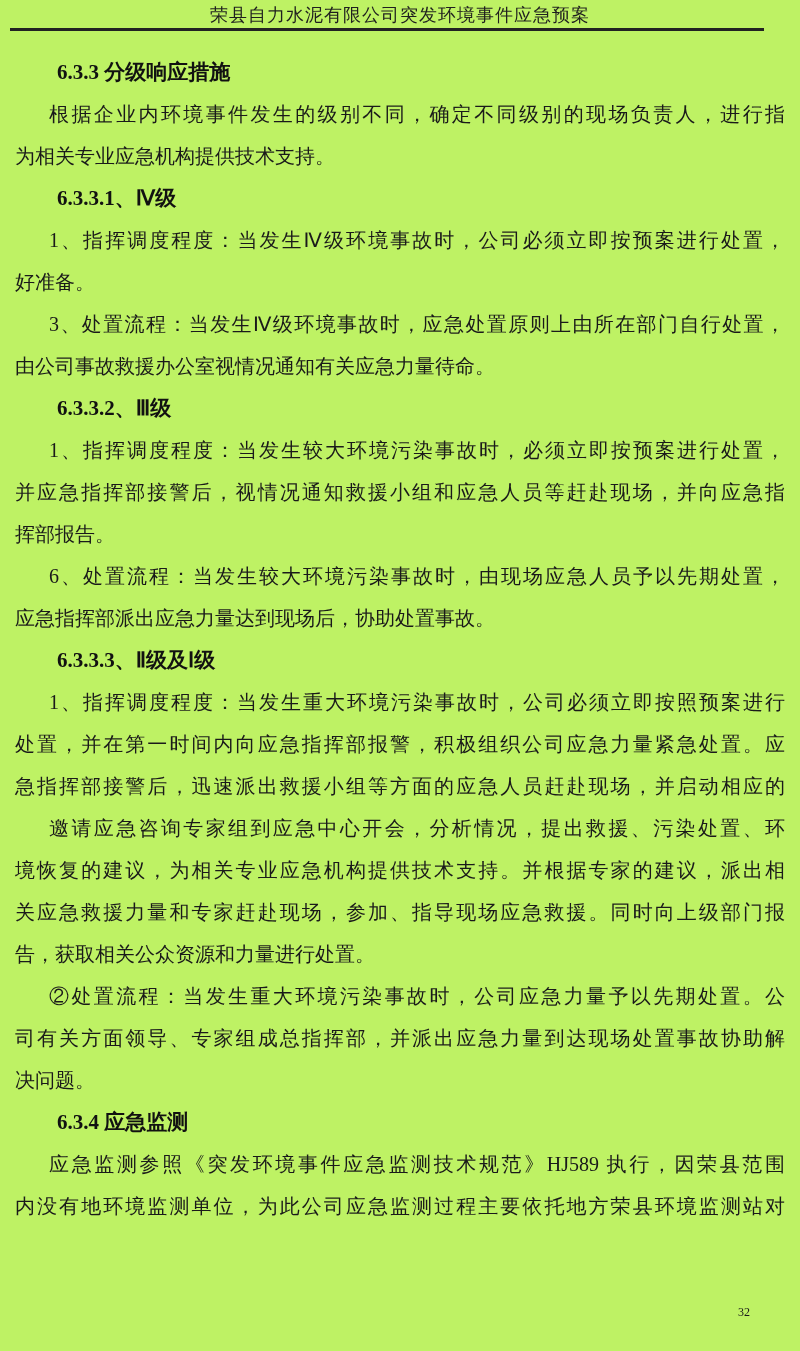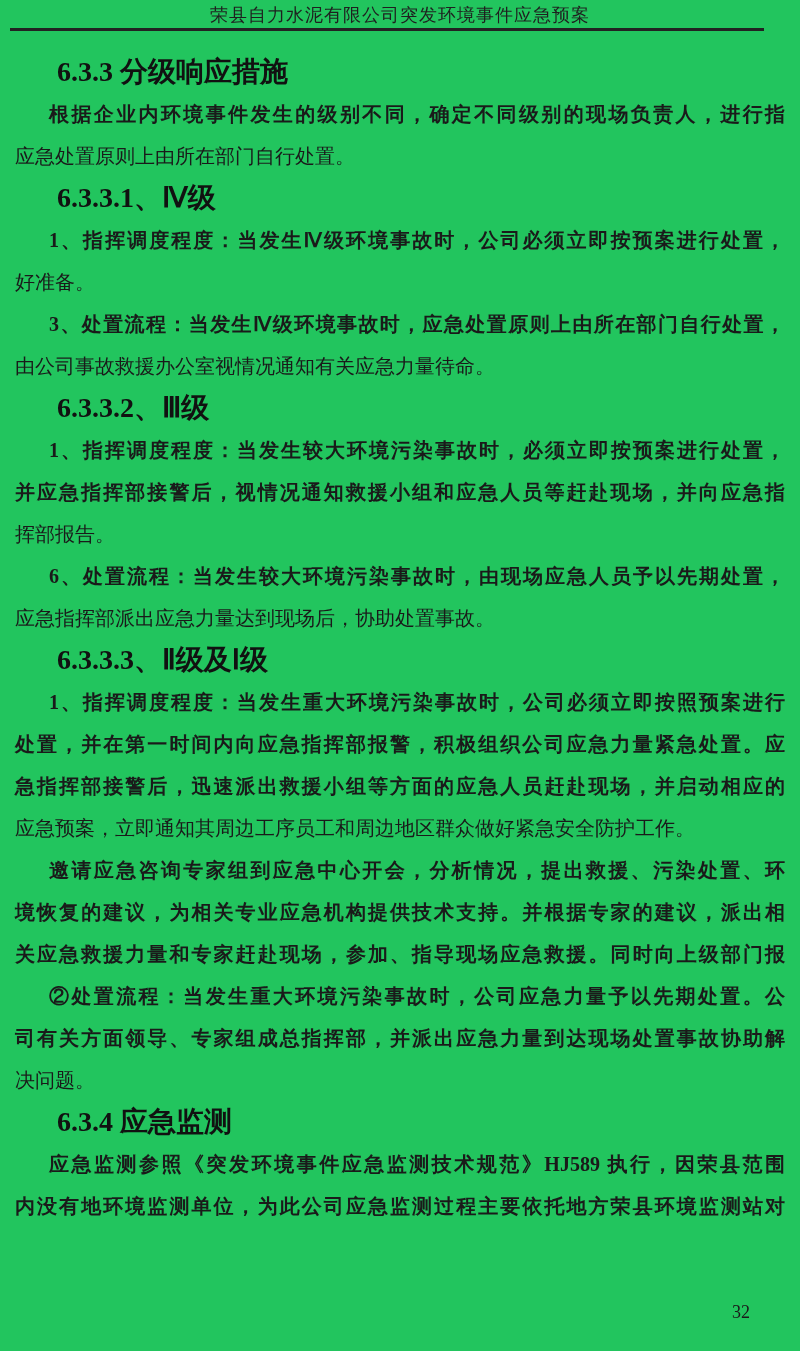--- a/index.html
+++ b/index.html
@@ -4,21 +4,21 @@
 <style>
   html, body {
     margin: 0;
     padding: 0;
     background: #ffffff;
   }
   .page {
     position: relative;
     width: 800px;
     height: 1351px;
-    background: #22c55e;
+    background: #bef264;
     font-family: "Liberation Serif", serif;
     color: #1a1a1a;
     overflow: hidden;
   }
   .page-header {
     position: absolute;
     top: 0;
     left: 0;
     right: 0;
   }
@@ -35,69 +35,68 @@
     border-bottom: 3px solid #222222;
     height: 0;
   }
   .doc-body {
     position: absolute;
     top: 51px;
     left: 15px;
     right: 15px;
   }
   .doc-heading {
-    font-size: 28px;
+    font-size: 21px;
     font-weight: bold;
     line-height: 42px;
     height: 42px;
     padding-left: 42px;
     color: #111111;
     white-space: nowrap;
   }
   .doc-paragraph {
     margin: 0;
   }
   .doc-line {
     font-size: 20px;
     line-height: 42px;
     height: 42px;
     text-align: justify;
     text-align-last: left;
     color: #1a1a1a;
   }
   .doc-line.fill {
     text-align-last: justify;
-    font-weight: bold;
   }
   .doc-line.first {
     text-indent: 34px;
   }
   .page-number {
     position: absolute;
     top: 1301px;
     right: 50px;
-    font-size: 18px;
+    font-size: 12px;
     color: #1a1a1a;
     line-height: 22px;
   }
 </style>
 </head>
 <body>
 
 <div class="page">
   <div class="page-header">
     <div class="header-title">荣县自力水泥有限公司突发环境事件应急预案</div>
     <div class="header-rule"></div>
   </div>
 
   <div class="doc-body" id="doc-body">
       <div class="doc-heading">6.3.3 分级响应措施</div>
       <div class="doc-paragraph">
         <div class="doc-line fill first">根据企业内环境事件发生的级别不同，确定不同级别的现场负责人，进行指</div>
-        <div class="doc-line">应急处置原则上由所在部门自行处置。</div>
+        <div class="doc-line">为相关专业应急机构提供技术支持。</div>
       </div>
       <div class="doc-heading">6.3.3.1、Ⅳ级</div>
       <div class="doc-paragraph">
         <div class="doc-line fill first">1、指挥调度程度：当发生Ⅳ级环境事故时，公司必须立即按预案进行处置，</div>
         <div class="doc-line">好准备。</div>
       </div>
       <div class="doc-paragraph">
         <div class="doc-line fill first">3、处置流程：当发生Ⅳ级环境事故时，应急处置原则上由所在部门自行处置，</div>
         <div class="doc-line">由公司事故救援办公室视情况通知有关应急力量待命。</div>
       </div>
@@ -109,26 +108,26 @@
       </div>
       <div class="doc-paragraph">
         <div class="doc-line fill first">6、处置流程：当发生较大环境污染事故时，由现场应急人员予以先期处置，</div>
         <div class="doc-line">应急指挥部派出应急力量达到现场后，协助处置事故。</div>
       </div>
       <div class="doc-heading">6.3.3.3、Ⅱ级及Ⅰ级</div>
       <div class="doc-paragraph">
         <div class="doc-line fill first">1、指挥调度程度：当发生重大环境污染事故时，公司必须立即按照预案进行</div>
         <div class="doc-line fill">处置，并在第一时间内向应急指挥部报警，积极组织公司应急力量紧急处置。应</div>
         <div class="doc-line fill">急指挥部接警后，迅速派出救援小组等方面的应急人员赶赴现场，并启动相应的</div>
-        <div class="doc-line">应急预案，立即通知其周边工序员工和周边地区群众做好紧急安全防护工作。</div>
       </div>
       <div class="doc-paragraph">
         <div class="doc-line fill first">邀请应急咨询专家组到应急中心开会，分析情况，提出救援、污染处置、环</div>
         <div class="doc-line fill">境恢复的建议，为相关专业应急机构提供技术支持。并根据专家的建议，派出相</div>
         <div class="doc-line fill">关应急救援力量和专家赶赴现场，参加、指导现场应急救援。同时向上级部门报</div>
+        <div class="doc-line">告，获取相关公众资源和力量进行处置。</div>
       </div>
       <div class="doc-paragraph">
         <div class="doc-line fill first">②处置流程：当发生重大环境污染事故时，公司应急力量予以先期处置。公</div>
         <div class="doc-line fill">司有关方面领导、专家组成总指挥部，并派出应急力量到达现场处置事故协助解</div>
         <div class="doc-line">决问题。</div>
       </div>
       <div class="doc-heading">6.3.4 应急监测</div>
       <div class="doc-paragraph">
         <div class="doc-line fill first">应急监测参照《突发环境事件应急监测技术规范》HJ589 执行，因荣县范围</div>
         <div class="doc-line fill">内没有地环境监测单位，为此公司应急监测过程主要依托地方荣县环境监测站对</div>

